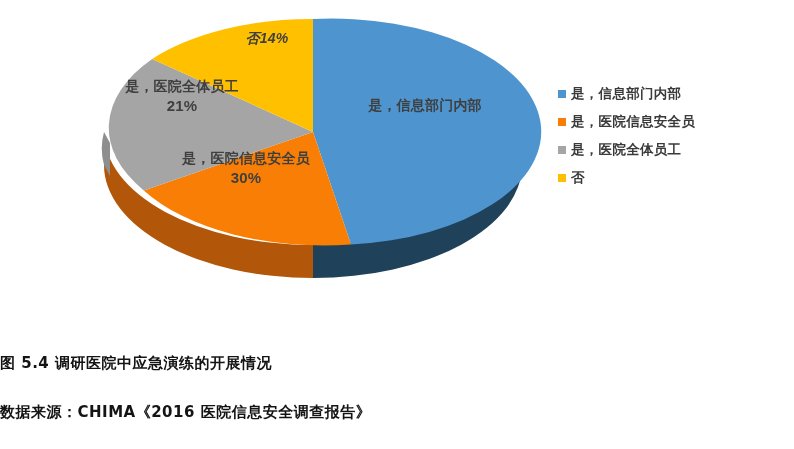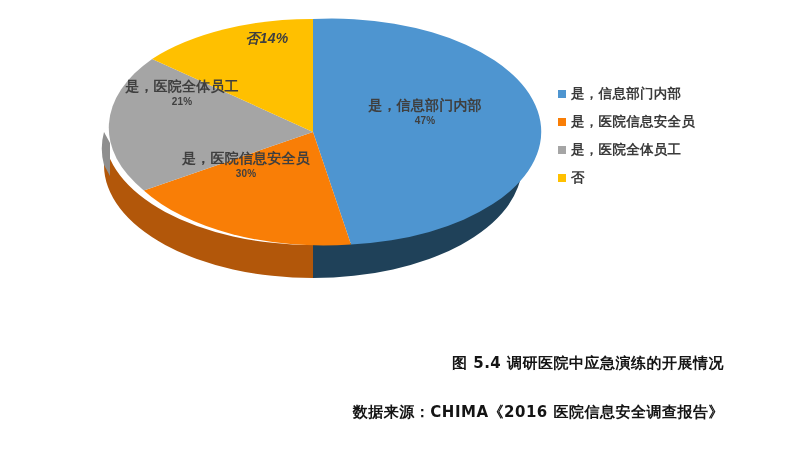--- a/index.html
+++ b/index.html
@@ -37,21 +37,21 @@
     color: #3f3f3f;
     font-size: 14px;
     font-weight: bold;
     line-height: 1.28;
     text-align: center;
     white-space: nowrap;
     letter-spacing: 0.2px;
   }
   .slice-label .pct {
     display: block;
-    font-size: 10px;
+    font-size: 15px;
   }
   .legend {
     position: absolute;
     left: 558px;
     top: 80px;
     width: 210px;
   }
   .legend-item {
     display: flex;
     align-items: center;
@@ -68,21 +68,21 @@
     color: #3a3a3a;
     font-weight: bold;
     white-space: nowrap;
     letter-spacing: 0.3px;
   }
   .caption-block {
     position: absolute;
     left: 0;
     top: 340px;
     width: 724px;
-    text-align: right;
+    text-align: left;
   }
   .caption-line {
     font-family: "DejaVu Sans", "Liberation Sans", sans-serif;
     font-weight: bold;
     color: #141414;
     font-size: 15px;
     letter-spacing: 0.5px;
   }
   .caption-title {
     margin-top: 14px;
@@ -124,21 +124,20 @@
         <path d="M 313 132 L 351 244.4 A 209 113 0 0 1 143.8 190.4 Z" fill="#F97E06"></path>
 
         <path d="M 313 132 L 143.8 190.4 A 209 113 0 0 1 152.1 58.9 Z" fill="#A5A5A5"></path>
 
         <path d="M 313 132 L 152.1 58.9 A 209 113 0 0 1 313 19 Z" fill="#FFC000"></path>
       </g>
     </svg>
 
     <div class="slice-label" style="left:355px; top:97px; width:140px;">
       <span>是，信息部门内部</span>
-      <span class="pct">47%</span>
     </div>
 
     <div class="slice-label" style="left:166px; top:150px; width:160px;">
       <span>是，医院信息安全员</span>
       <span class="pct">30%</span>
     </div>
 
     <div class="slice-label" style="left:107px; top:78px; width:150px;">
       <span>是，医院全体员工</span>
       <span class="pct">21%</span>

